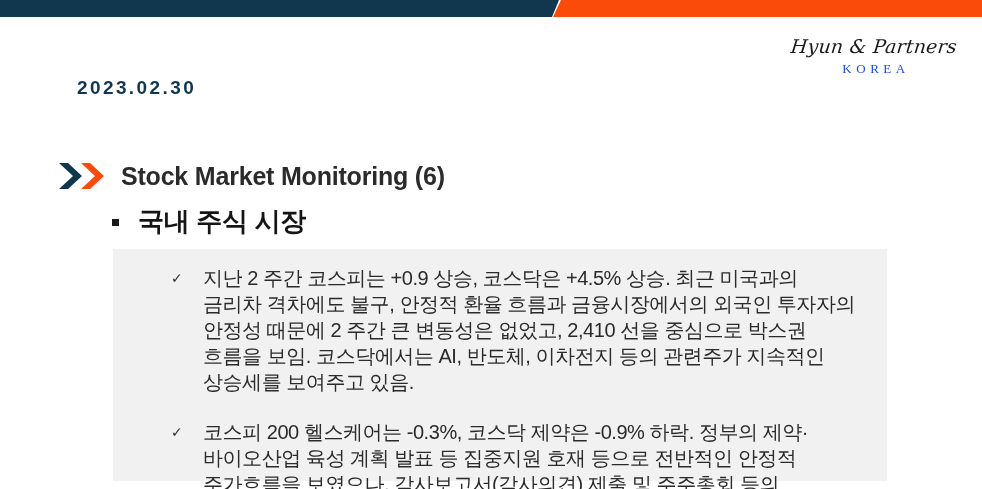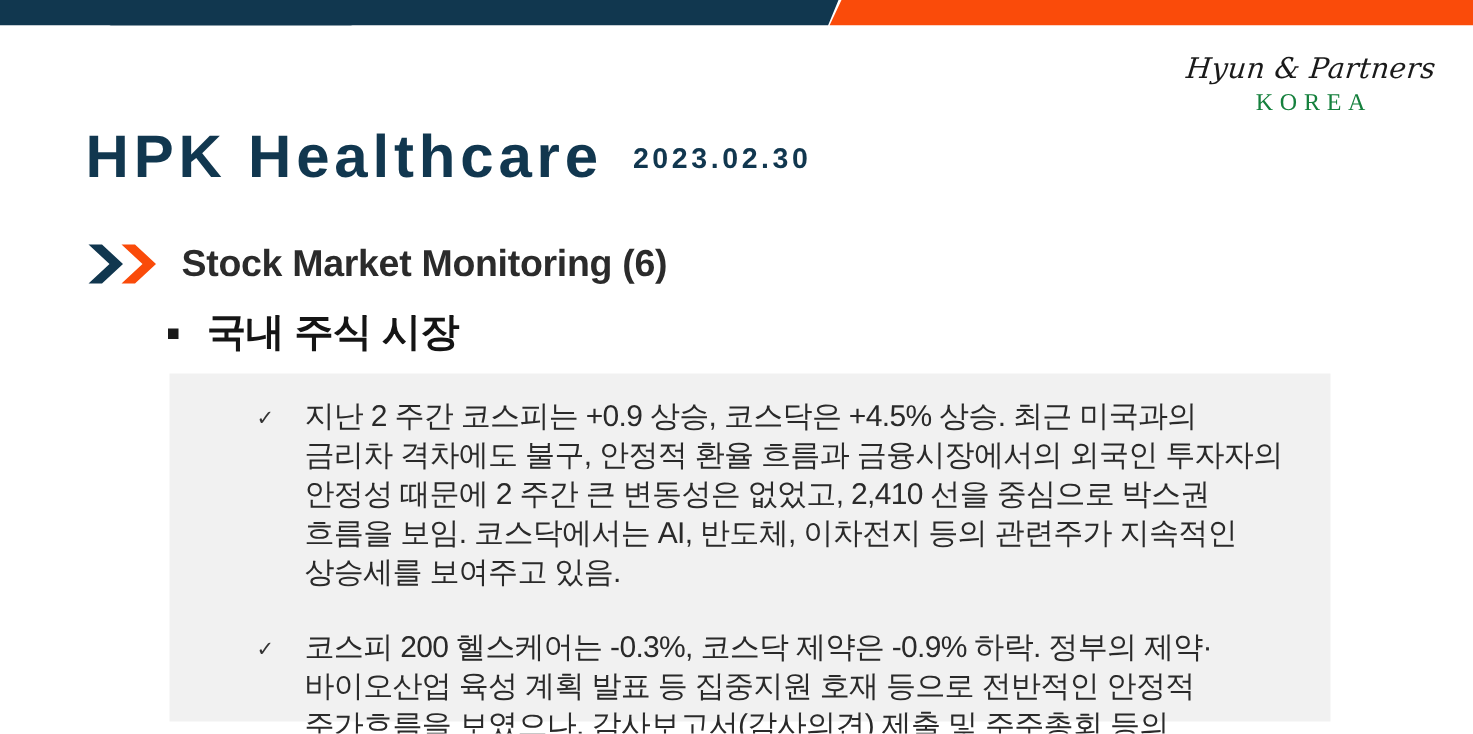--- a/index.html
+++ b/index.html
@@ -42,24 +42,24 @@
     font-style: italic;
     font-size: 19px;
     line-height: 24px;
     color: #1a1a1a;
     letter-spacing: 0.2px;
     white-space: nowrap;
     transform: skewX(-6deg);
   }
   .logo-korea {
     font-family: "Liberation Serif", serif;
-    font-size: 16px;
+    font-size: 13px;
     line-height: 18px;
     letter-spacing: 4.5px;
-    color: #15803d;
+    color: #1d4ed8;
     margin-top: 2px;
     padding-left: 4px;
   }
 
   
   .title-row {
     position: absolute;
     top: 83px;
     left: 57px;
     display: flex;
@@ -179,21 +179,20 @@
       <polygon points="561,0 982,0 982,17 553,17" fill="#FA4B0A"></polygon>
     </svg>
   </div>
 
   <div class="logo-block">
     <div class="logo-script">Hyun &amp; Partners</div>
     <div class="logo-korea">KOREA</div>
   </div>
 
   <div class="title-row">
-    <span class="title-main">HPK Healthcare</span>
     <span class="title-date">2023.02.30</span>
   </div>
 
   <div class="section-heading">
     <svg class="chevrons" width="49" height="30" viewBox="0 0 49 30" xmlns="http://www.w3.org/2000/svg">
       <polygon points="1,2 10,2 24,15 10,28 1,28 15,15" fill="#11374F"></polygon>
       <polygon points="23,2 32,2 46,15 32,28 23,28 37,15" fill="#FA4B0A"></polygon>
     </svg>
     <span class="section-title">Stock Market Monitoring (6)</span>
   </div>

